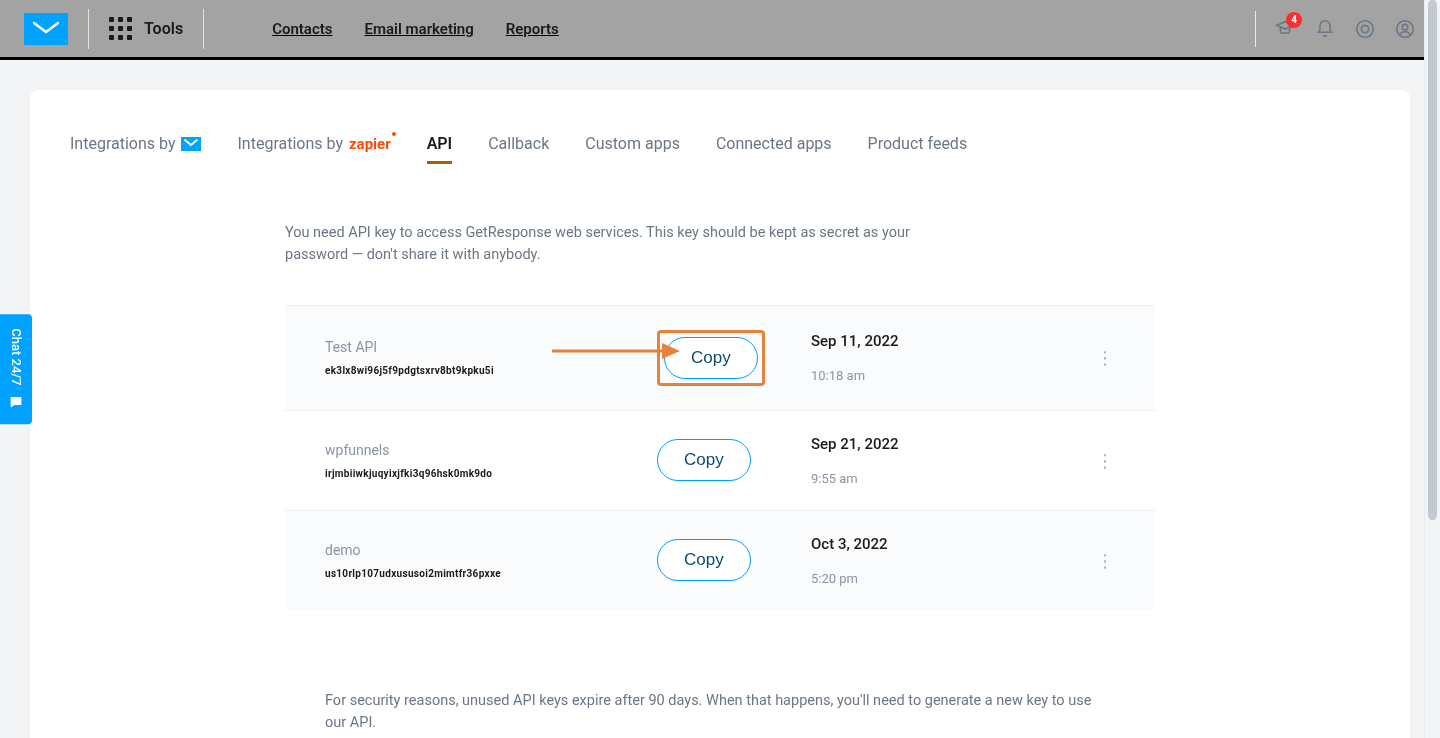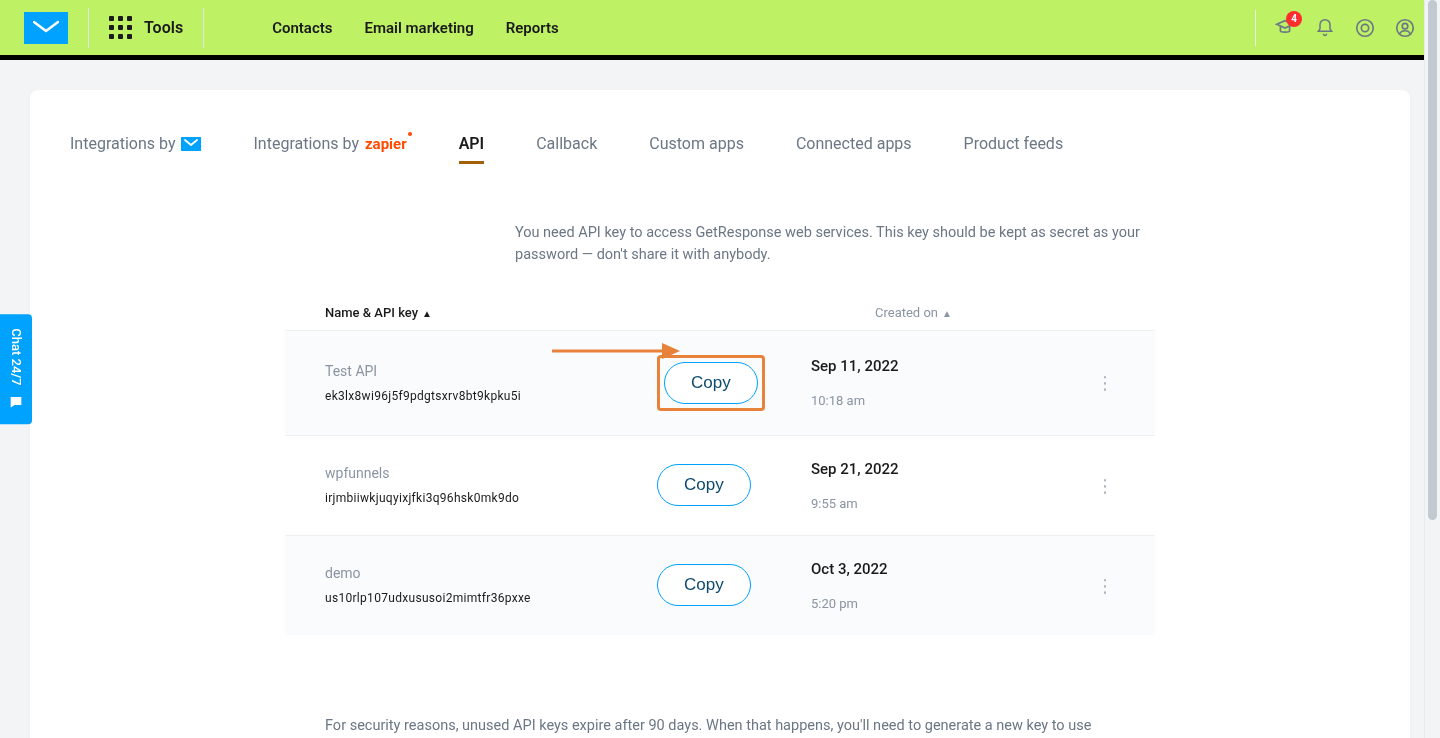--- a/index.html
+++ b/index.html
@@ -6,78 +6,78 @@
 body {
   font-family: -apple-system, BlinkMacSystemFont, "Segoe UI", Roboto, sans-serif;
   background: #f2f4f6;
   width: 1440px;
   height: 738px;
   overflow: hidden;
   position: relative;
 }
 .topbar {
   height: 60px;
-  background: #bef264;
-  border-bottom: 5px solid #000000;
+  background: #a3a3a3;
+  border-bottom: 3px solid #000000;
   display: flex;
   align-items: center;
   padding: 0 24px;
 }
 .logo-wrap {
   display:flex; align-items:center; justify-content:center;
   width: 44px; height: 32px;
   background: #00a2ff;
 }
 .logo-wrap svg { display:block; }
 .vsep { width:1px; height:40px; background:#e0e3e7; margin: 0 20px; }
 .tools { display:flex; align-items:center; gap:12px; font-weight:600; color:#1a1a1a; cursor:pointer; }
 .tools-dots { display:grid; grid-template-columns:repeat(3,5px); grid-auto-rows:5px; gap:4px; }
 .tools-dots span { width:5px; height:5px; background:#1a1a1a; border-radius:1px; }
-.nav { display:flex; gap:32px; margin-left:48px; }
+.nav { display:flex; gap:32px; margin-left:48px;text-decoration:underline; }
 .nav a { color:#1a1a1a; font-weight:600; font-size:15px; text-decoration:none; cursor:pointer; }
 .topbar-right { margin-left:auto; display:flex; align-items:center; gap:18px; }
 .vsep2 { width:1px; height:36px; background:#e8ebee; }
 .icon-circle { width:22px; height:22px; color:#6b7785; display:flex; align-items:center; justify-content:center; }
 .badge-wrap { position:relative; }
 .badge { position:absolute; top:-6px; right:-6px; background:#ff2d2d; color:#fff; font-size:10px; font-weight:700; border-radius:10px; min-width:16px; height:16px; display:flex; align-items:center; justify-content:center; padding:0 3px; }
 
 .page {
   margin: 30px;
   background:#fff;
   border-radius:8px;
   box-shadow: 0 1px 3px rgba(0,0,0,0.04);
   padding: 44px 40px 40px 40px;
   min-height: 640px;
 }
-.tabs { display:flex; align-items:center; gap:52px; padding-bottom:8px; }
+.tabs { display:flex; align-items:center; gap:36px; padding-bottom:8px; }
 .tab { color:#6b7785; font-size:16px; cursor:pointer; display:flex; align-items:center; gap:6px; padding-bottom:8px; border-bottom:3px solid transparent; }
 .tab.active { color:#1a1a1a; font-weight:600; border-bottom:3px solid #a16207; }
 .mini-logo { display:inline-flex; width:20px; height:14px; background:#00a2ff; align-items:center; justify-content:center; }
 .mini-logo svg { display:block; }
 .zapier { color:#ff4a00; font-weight:700; font-size:15px; position:relative; }
 .zapier .dot { position:absolute; top:-3px; right:-5px; width:4px; height:4px; background:#ff4a00; border-radius:50%; }
 
 .content { max-width: 870px; margin: 50px auto 0; }
-.header-row { display:flex; align-items:flex-start; gap:52px; justify-content:flex-end; }
+.header-row { display:flex; align-items:flex-start; gap:52px; justify-content:flex-start; }
 .header-text { color:#6b7785; font-size:14.5px; line-height:1.55; max-width:640px; }
 .btn-primary { background:#00a2ff; color:#fff; border:none; border-radius:999px; padding:12px 24px; font-size:15px; font-weight:500; cursor:pointer; white-space:nowrap; }
 
 .list { margin-top:38px; }
 .list-header { display:flex; padding:0 40px 10px; font-size:13px; color:#1a1a1a; }
 .col-name { flex:1; font-weight:500; }
 .col-date { width:240px; color:#8a95a3; }
 .sort-caret { margin-left:4px; font-size:10px; }
 
 .row { display:flex; align-items:center; padding:24px 40px; border-top:1px solid #eef1f4;gap:44px; }
 .row:nth-child(odd) { background:#fafbfc; }
 .row:nth-child(even) { background:#fff; }
 .api-block { flex:1; display:flex; align-items:center; gap:32px; }
 .api-left { min-width:300px; }
 .api-name { color:#8a95a3; font-size:14px; margin-bottom:10px; }
-.api-key { color:#1a1a1a; font-size:12px; font-weight:400; letter-spacing:0.3px; }
+.api-key { color:#1a1a1a; font-size:10px; font-weight:700; letter-spacing:0.3px; }
 .copy-btn { border:1px solid #00a2ff; color:#0c4a6e; background:#fff; border-radius:999px; padding:10px 26px; font-size:17px; cursor:pointer; }
 .highlight-frame { border:3px solid #e8823b; border-radius:4px; padding:4px; display:inline-block; }
 .date-col { width:240px; }
 .date-main { color:#1a1a1a; font-size:15px; font-weight:500; }
 .date-sub { color:#8a95a3; font-size:13px; margin-top:18px; }
 .kebab { color:#a8b0ba; font-size:18px; cursor:pointer; width:20px; text-align:center; }
 
 .footnote { margin-top:80px; padding:0 40px; color:#6b7785; font-size:14.5px; line-height:1.5; }
 
 .arrow { position:absolute; pointer-events:none; }
@@ -179,28 +179,20 @@
     <div class="tab">Connected apps</div>
     <div class="tab">Product feeds</div>
   </div>
 
   <div class="content">
     <div class="header-row">
       <p class="header-text">You need API key to access GetResponse web services. This key should be kept as secret as your password — don't share it with anybody.</p>
     </div>
 
     <div class="list">
-      <div class="list-header">
-        <div class="col-name">
-          <span>Name &amp; API key</span><span class="sort-caret">▲</span>
-        </div>
-        <div class="col-date">
-          <span>Created on</span><span class="sort-caret">▲</span>
-        </div>
-      </div>
       <div id="rows">
           <div class="row">
     <div class="api-block">
       <div class="api-left">
         <div class="api-name">Test API</div>
         <div class="api-key">ek3lx8wi96j5f9pdgtsxrv8bt9kpku5i</div>
       </div>
       <span class="highlight-frame"><button class="copy-btn">Copy</button></span>
     </div>
     <div class="date-col">

